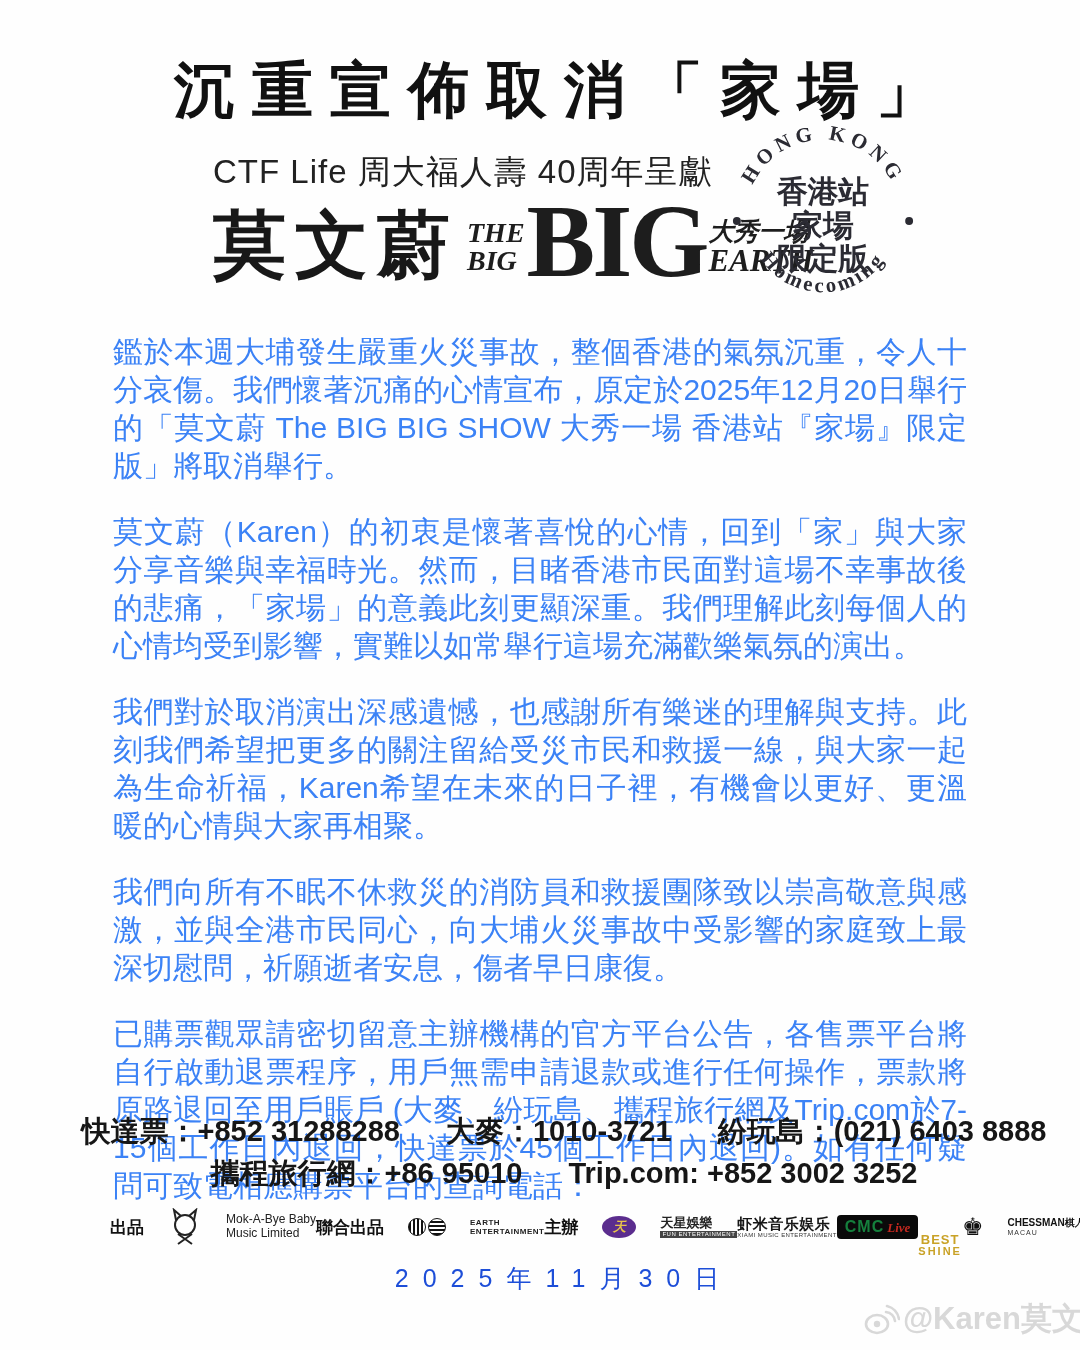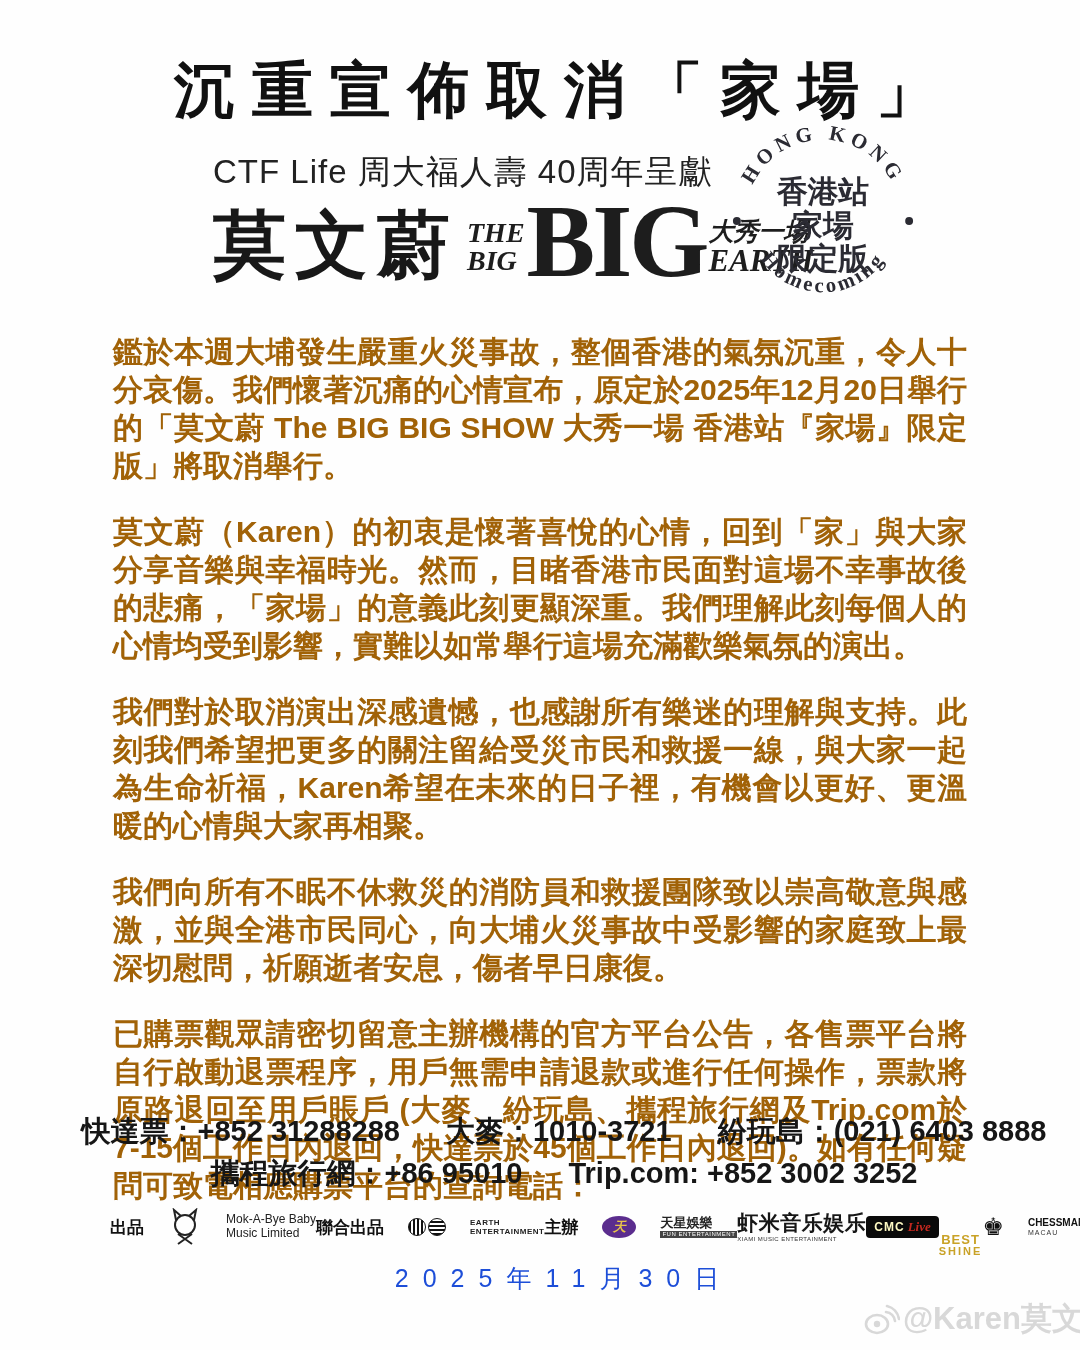--- a/index.html
+++ b/index.html
@@ -24,21 +24,21 @@
   .stack2 .show{font-size:31px;letter-spacing:0;}
 
   
   .stamp{position:absolute;left:724px;top:118px;width:198px;height:198px;color:#2b2b33;}
   .stamp text{fill:currentColor;font-family:"Liberation Serif",serif;}
   .stamp .arc{font-size:21px;font-weight:700;letter-spacing:5px;}
   .stamp .cjk{font-size:31px;font-weight:700;font-family:"Liberation Sans",sans-serif;}
 
   
   .body-text{position:absolute;left:113px;top:333px;width:854px;
-             font-size:30px;line-height:38px;font-weight:700;color:#a16207;
+             font-size:30px;line-height:38px;font-weight:400;color:#3b82f6;
              text-align:justify;}
   .body-text p{margin:0 0 28px 0;}
 
   
   .hotlines{position:absolute;left:0;right:0;top:1102px;text-align:center;
             font-size:29px;font-weight:700;color:#161616;margin-top:8px;}
   .hotline-row{display:flex;justify-content:center;gap:46px;line-height:42px;white-space:nowrap;}
 
   
   .credits{position:absolute;left:110px;right:104px;top:1198px;height:58px;
@@ -50,24 +50,24 @@
   .logo-en{font-size:8px;font-weight:700;letter-spacing:.5px;color:#222;white-space:nowrap;}
   .earth-circles{display:flex;gap:2px;}
   .earth-c{width:16px;height:16px;border-radius:50%;}
   .earth-c.v{background:repeating-linear-gradient(90deg,#111 0 2px,#fff 2px 4px);border:1px solid #111;}
   .earth-c.h{background:repeating-linear-gradient(0deg,#111 0 2px,#fff 2px 4px);border:1px solid #111;}
   .fun-oval{width:34px;height:22px;border-radius:50%;background:#5b2d8e;color:#e8c34a;
             display:flex;align-items:center;justify-content:center;font-size:13px;
             font-style:italic;font-weight:700;}
   .fun-cn{font-size:13px;font-weight:700;color:#222;white-space:nowrap;}
   .fun-en{font-size:6px;color:#fff;background:#444;padding:0 2px;letter-spacing:.5px;white-space:nowrap;}
-  .xiami-cn{font-size:21px;font-weight:900;color:#161616;letter-spacing:.5px;white-space:nowrap;}
+  .xiami-cn{font-size:15px;font-weight:900;color:#161616;letter-spacing:.5px;white-space:nowrap;}
   .xiami-en{font-size:6px;color:#333;letter-spacing:.4px;white-space:nowrap;}
   .cmc-box{background:#0a0a0a;border-radius:4px;padding:3px 8px;display:flex;align-items:baseline;gap:3px;}
-  .cmc-name{color:#fef9c3;font-weight:900;font-size:12px;letter-spacing:1px;}
+  .cmc-name{color:#15803d;font-weight:900;font-size:16px;letter-spacing:1px;}
   .cmc-live{color:#c4281f;font-family:"Liberation Serif",serif;font-style:italic;font-weight:700;font-size:13px;}
   .bs-col{display:flex;flex-direction:column;align-items:center;line-height:1;color:#c9a227;}
   .bs-l1{font-size:13px;font-weight:900;letter-spacing:1px;margin-top:36px;}
   .bs-l2{font-size:11px;font-weight:700;letter-spacing:2px;}
   .chess-glyph{font-size:24px;color:#111;line-height:1;}
   .chess-name{font-size:10px;font-weight:700;color:#111;white-space:nowrap;}
   .chess-sub{font-size:7px;color:#333;letter-spacing:1px;}
   .star-mark{display:block;}
 
   

